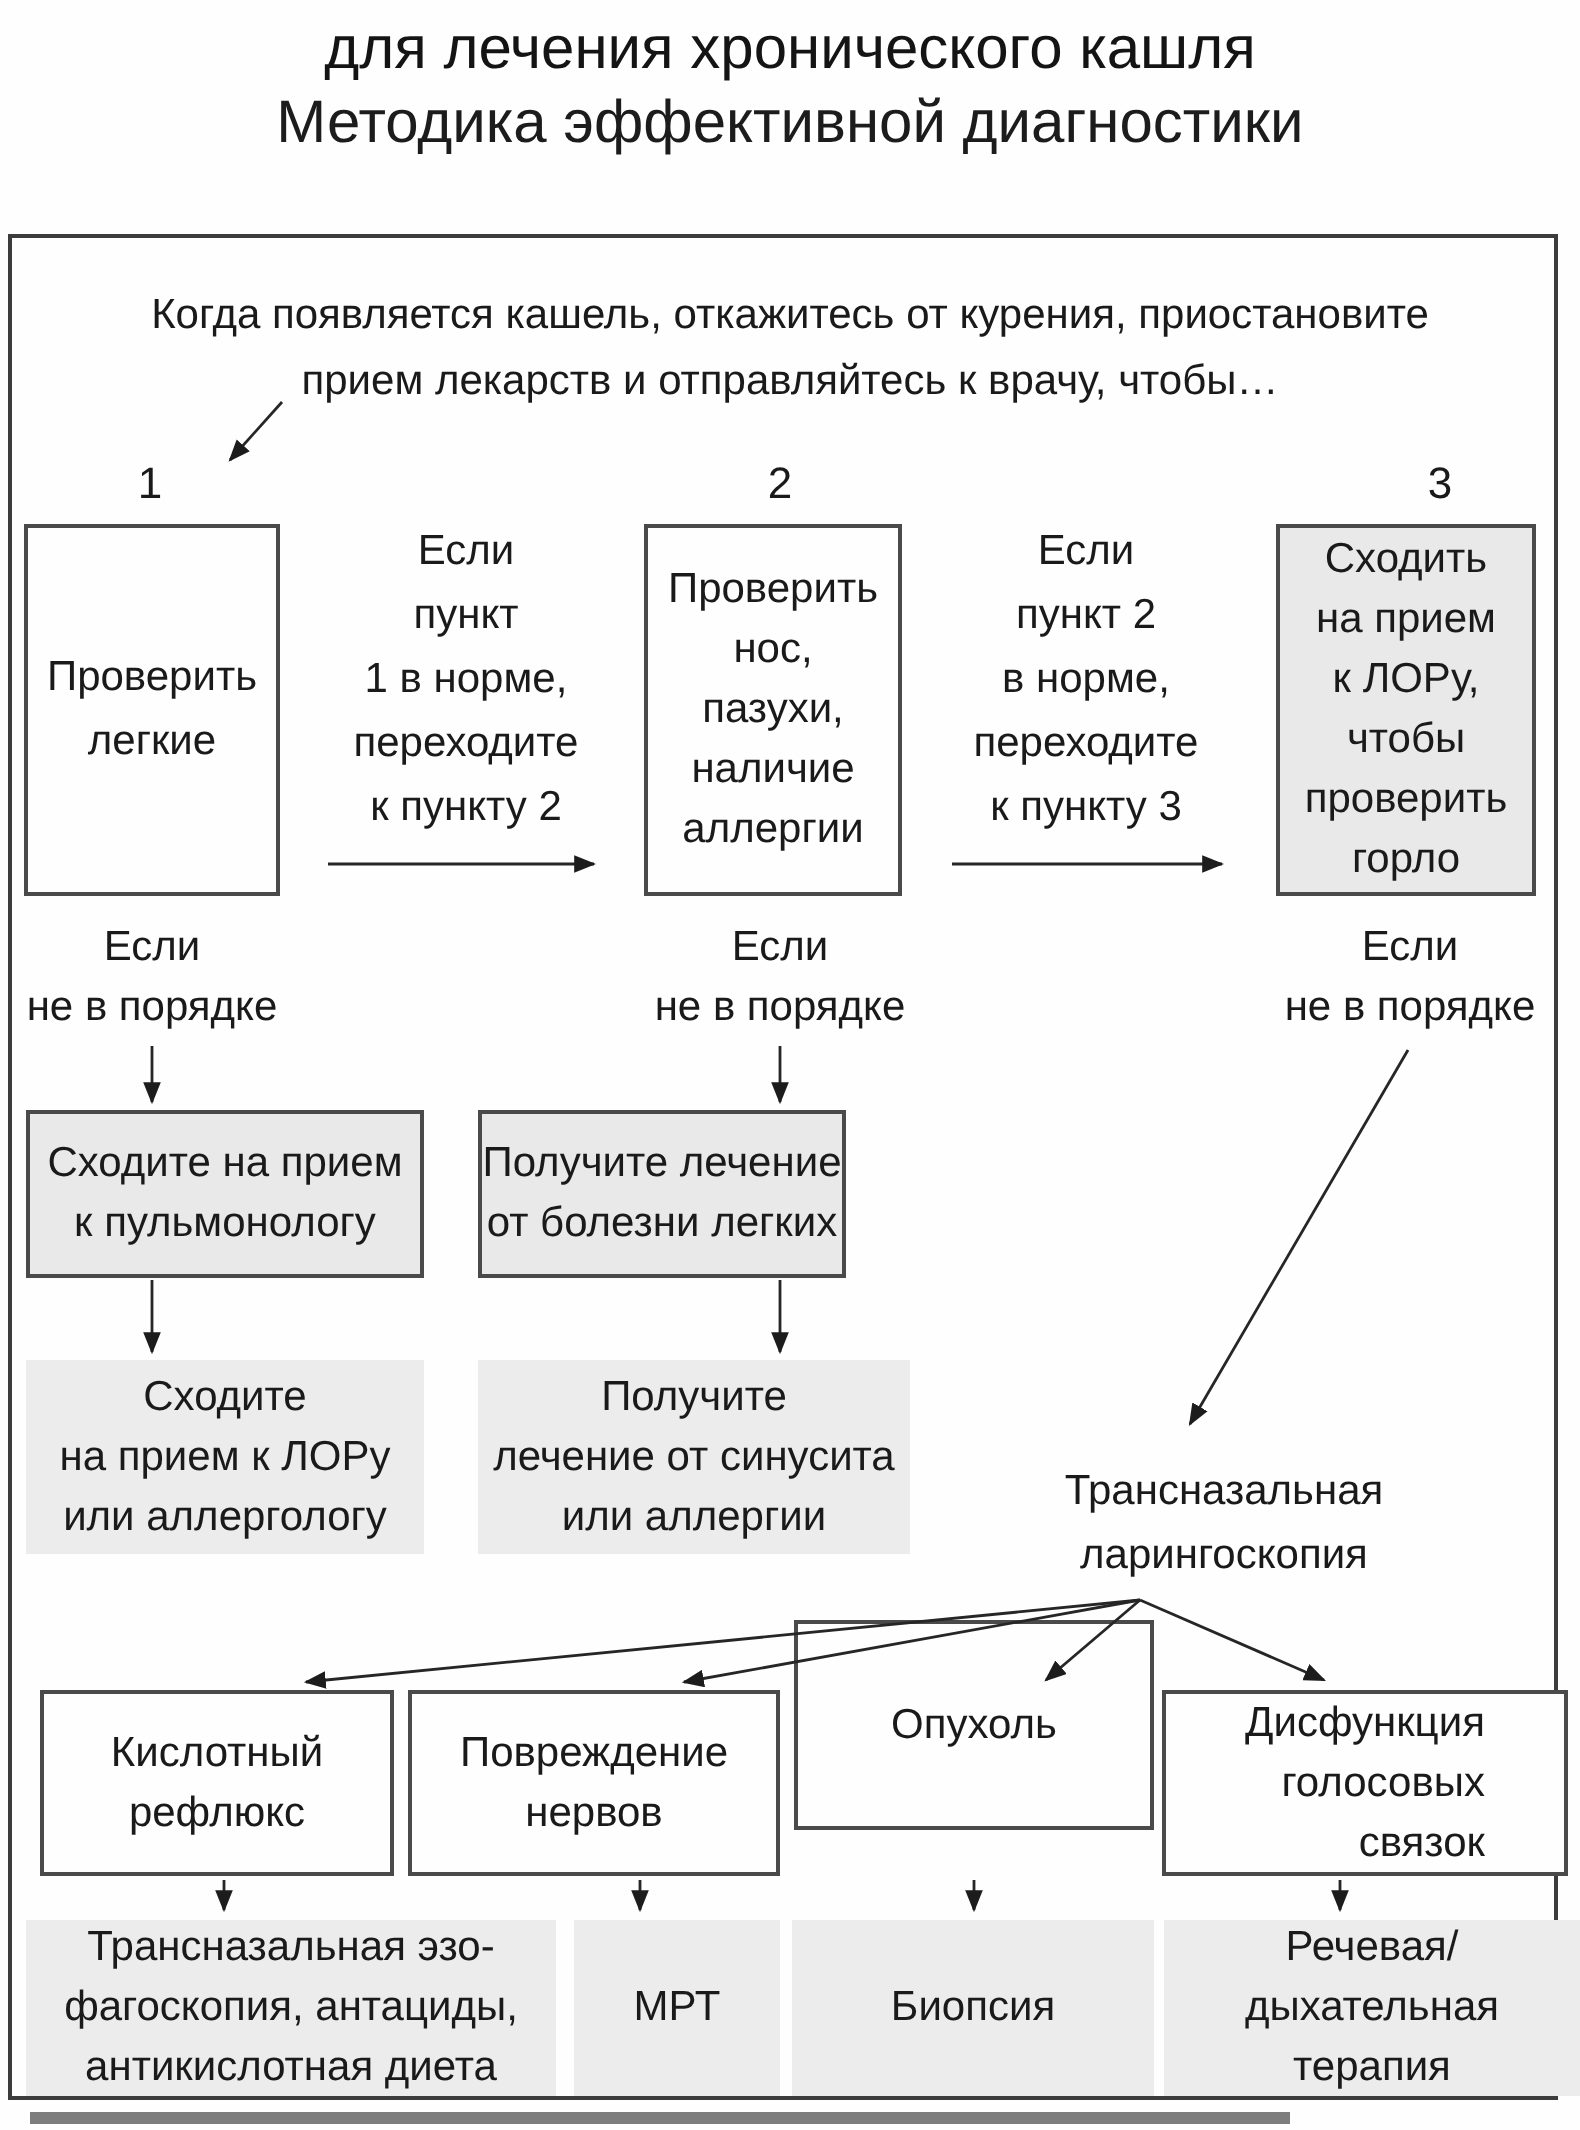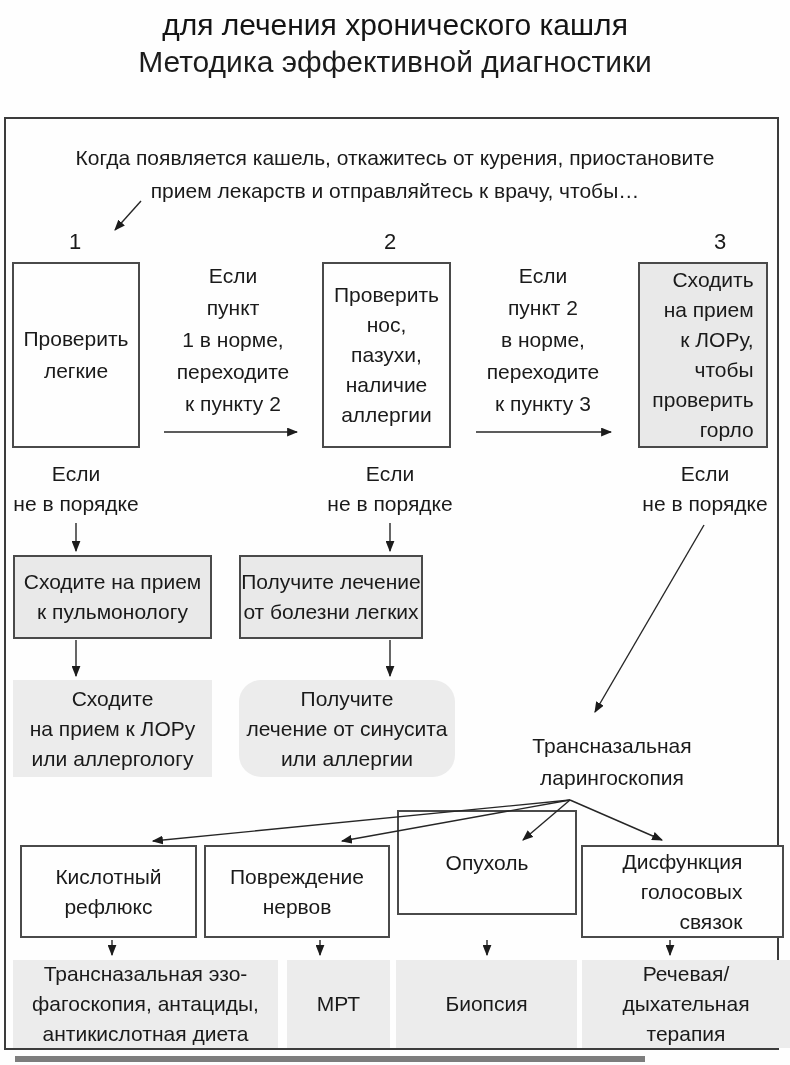--- a/index.html
+++ b/index.html
@@ -56,21 +56,21 @@
   <div class="node box txt21" style="left:322px; top:262px; width:129px; height:186px;">Проверить
 нос,
 пазухи,
 наличие
 аллергии</div>
   <div class="node txt21w" style="left:458px; top:260px; width:170px; height:160px;">Если
 пункт 2
 в норме,
 переходите
 к пункту 3</div>
-  <div class="node box grey txt21" style="left:638px; top:262px; width:130px; height:186px;text-align:right;">Сходить
+  <div class="node box grey txt21" style="left:638px; top:262px; width:130px; height:186px;">Сходить
 на прием
 к ЛОРу,
 чтобы
 проверить
 горло</div>
 
   <div class="node txt21" style="left:10px; top:461px; width:132px; height:56px;">Если
 не в порядке</div>
   <div class="node txt21" style="left:324px; top:461px; width:132px; height:56px;">Если
 не в порядке</div>
@@ -78,21 +78,21 @@
 не в порядке</div>
 
   <div class="node box grey txt21" style="left:13px; top:555px; width:199px; height:84px;">Сходите на прием
 к пульмонологу</div>
   <div class="node box grey txt21" style="left:239px; top:555px; width:184px; height:84px;">Получите лечение
 от болезни легких</div>
 
   <div class="node greyplain txt21" style="left:13px; top:680px; width:199px; height:97px;">Сходите
 на прием к ЛОРу
 или аллергологу</div>
-  <div class="node greyplain txt21" style="left:239px; top:680px; width:216px; height:97px;border-radius:22px;">Получите
+  <div class="node greyplain txt21" style="left:239px; top:680px; width:216px; height:97px;">Получите
 лечение от синусита
 или аллергии</div>
 
   <div class="node txt21w" style="left:512px; top:730px; width:200px; height:64px;">Трансназальная
 ларингоскопия</div>
 
   <div class="node box txt21" style="left:20px; top:845px; width:177px; height:93px;">Кислотный
 рефлюкс</div>
   <div class="node box txt21" style="left:204px; top:845px; width:186px; height:93px;">Повреждение
 нервов</div>

